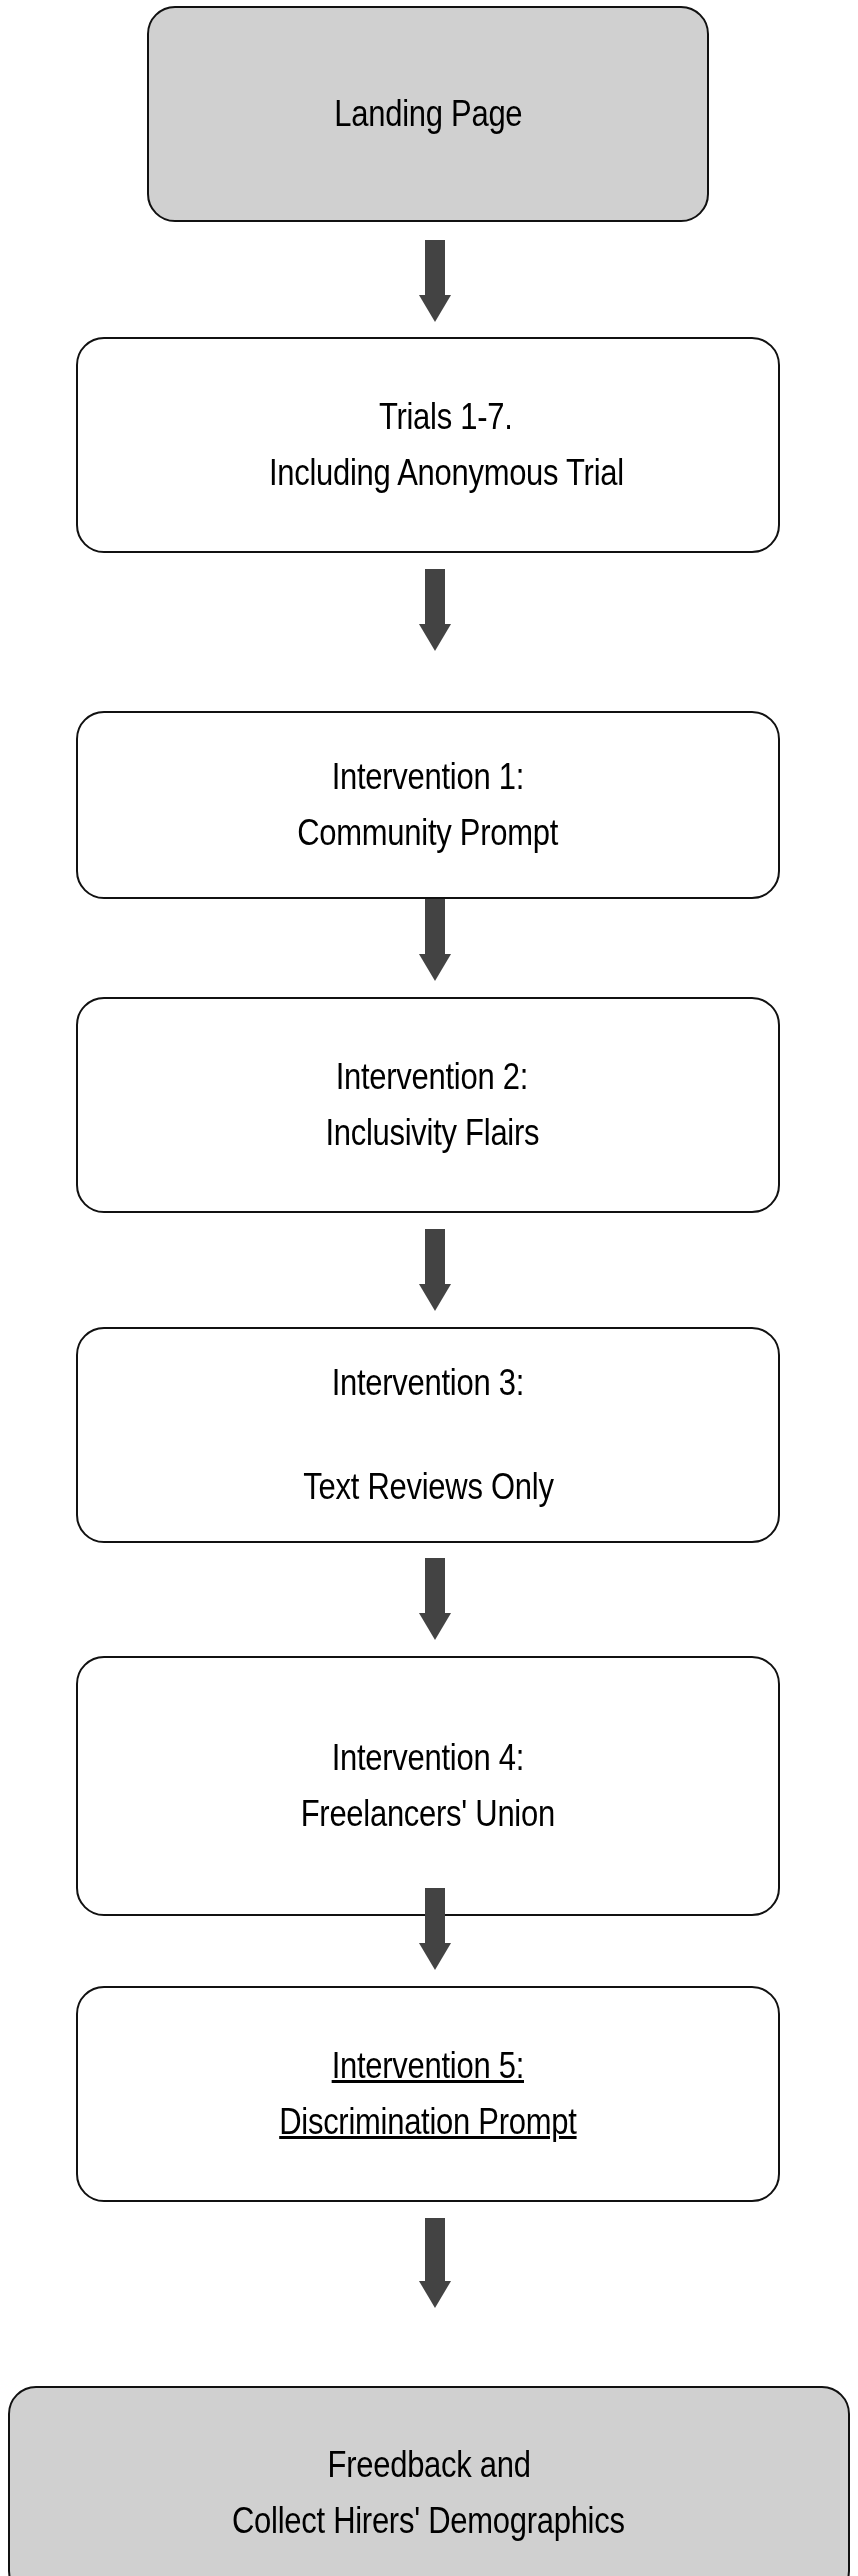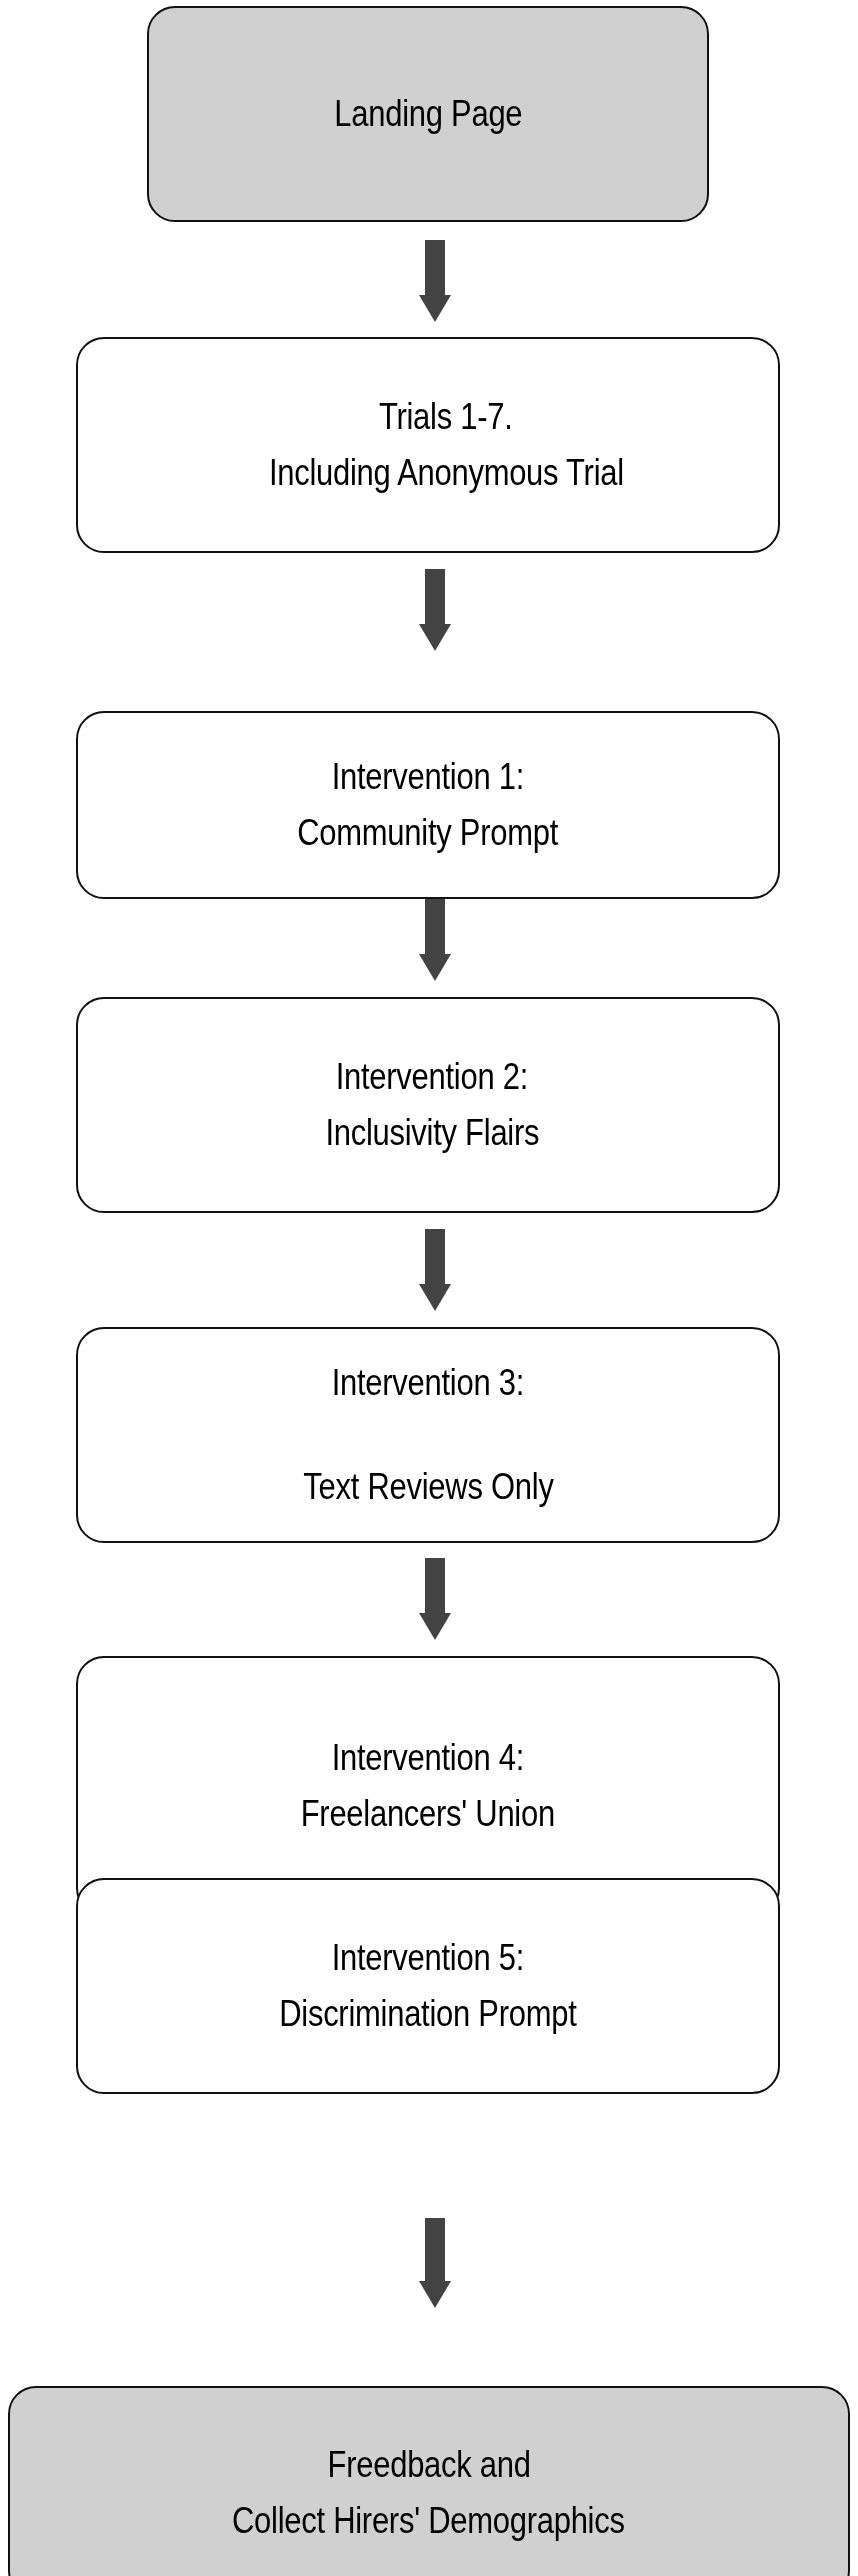--- a/index.html
+++ b/index.html
@@ -128,21 +128,21 @@
   <div class="node white" style="left:76px; top:1656px; width:704px; height:260px;">
     <span class="line">Intervention 4:</span>
     <span class="line">Freelancers' Union</span>
   </div>
 
   <div class="arrow" style="left:419px; top:1888px; width:32px; height:82px;">
     <div class="shaft" style="height:56px;"></div>
     <div class="head"></div>
   </div>
 
-  <div class="node white" style="left:76px; top:1878px; width:704px; height:216px;">
+  <div class="node white" style="left:76px; top:1986px; width:704px; height:216px;text-decoration:underline;">
     <span class="line">Intervention 5:</span>
     <span class="line">Discrimination Prompt</span>
   </div>
 
   <div class="arrow" style="left:419px; top:2218px; width:32px; height:90px;">
     <div class="shaft" style="height:63px;"></div>
     <div class="head"></div>
   </div>
 
   <div class="node gray" style="left:7.7px; top:2386px; width:842px; height:213px;">

